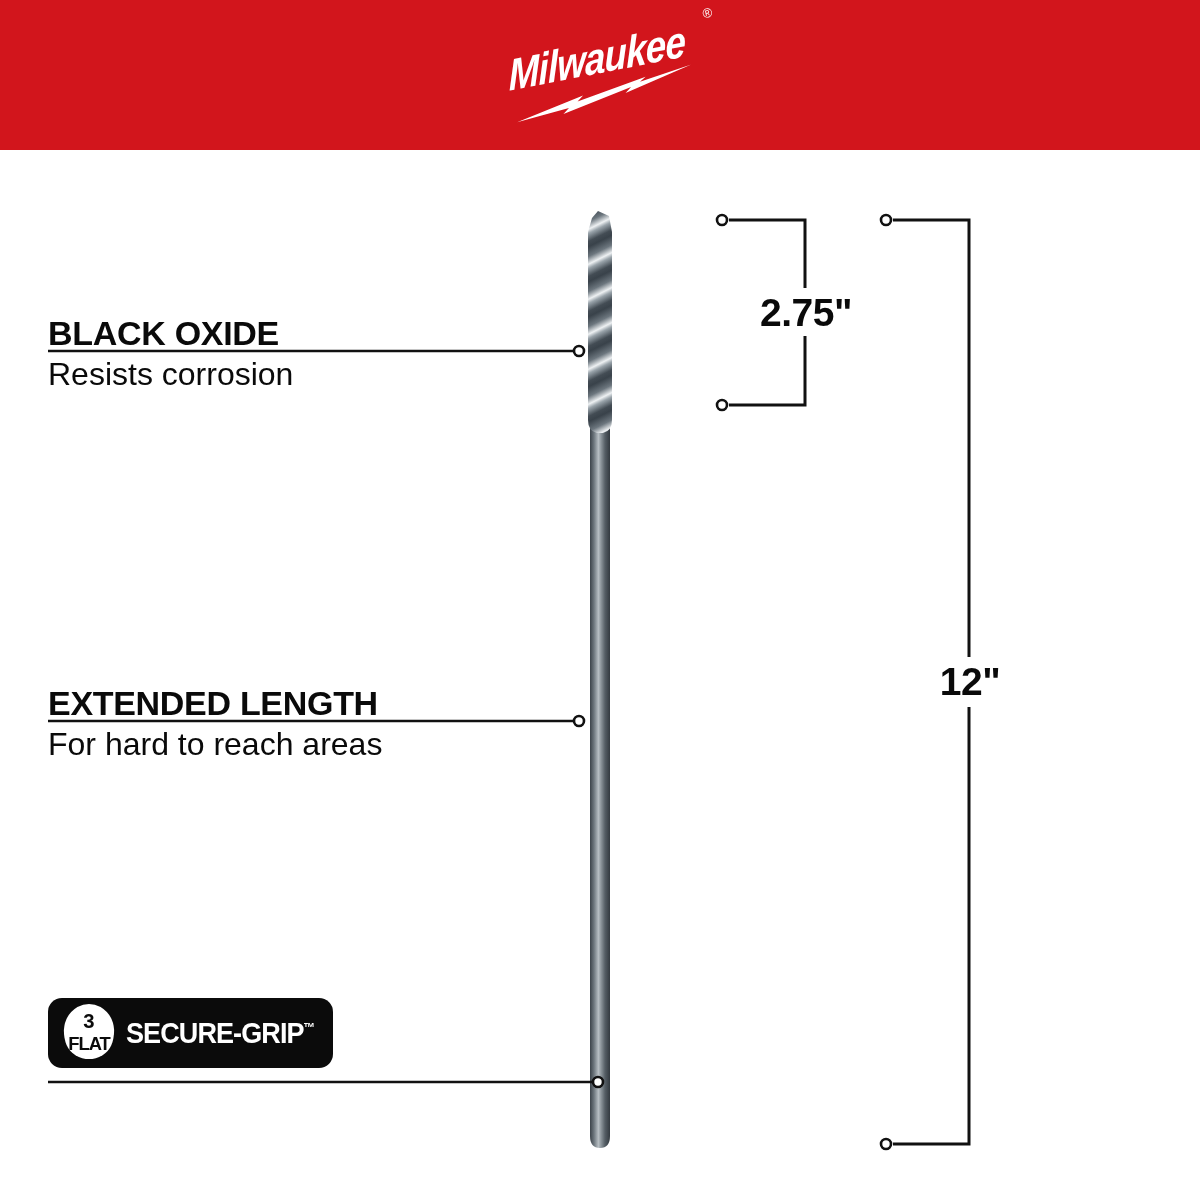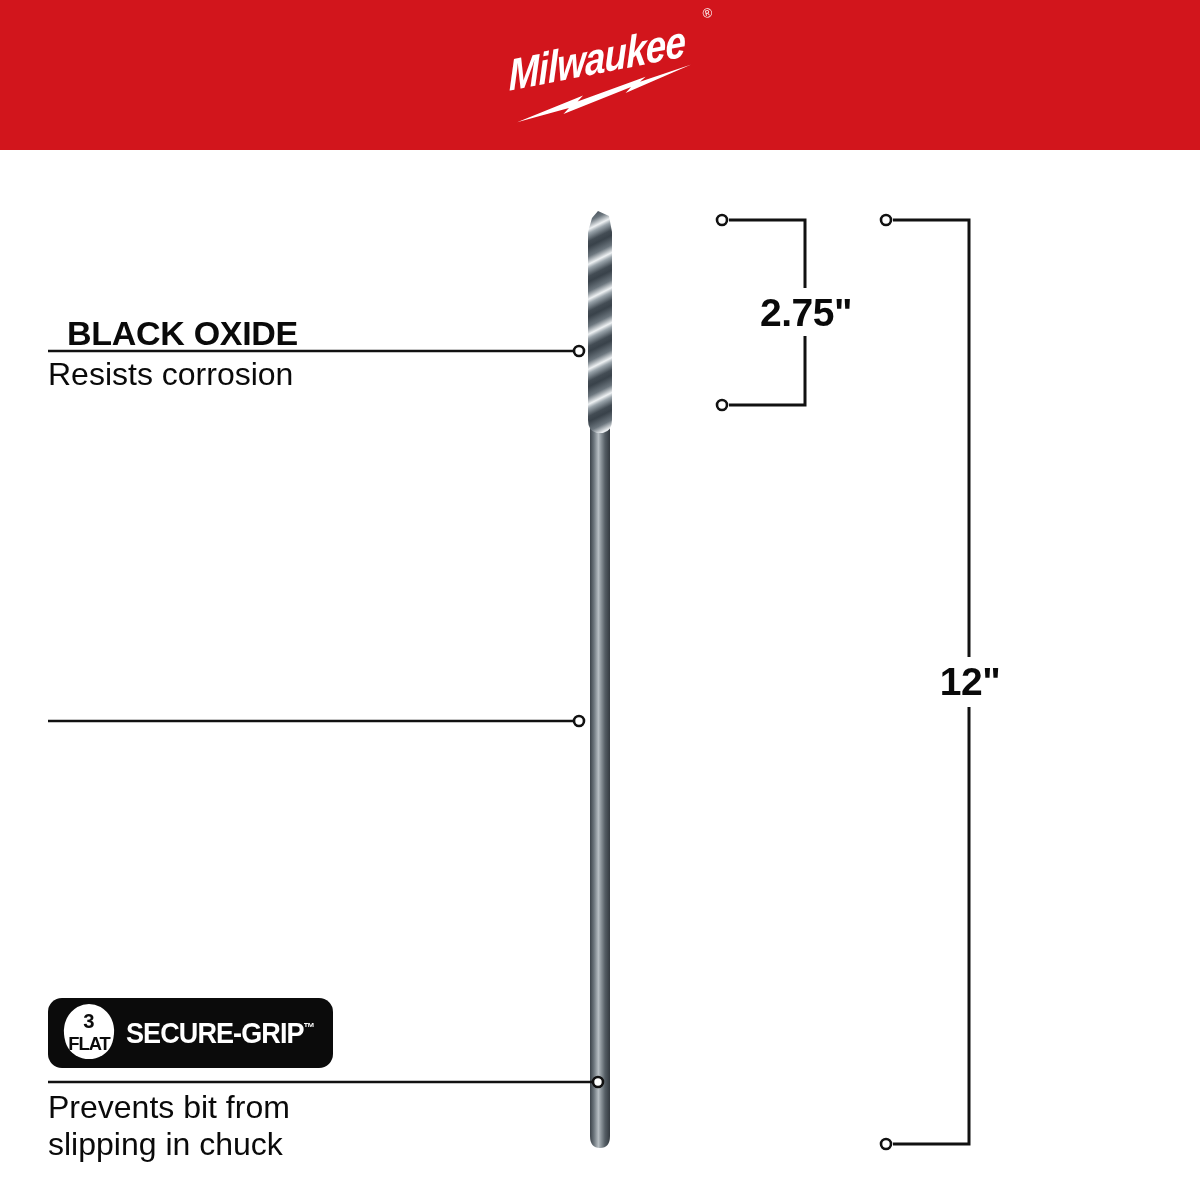--- a/index.html
+++ b/index.html
@@ -17,21 +17,21 @@
   .bolt-svg{display:block;width:208px;height:26px;margin:2px auto 0 auto;}
 
   
   .art{position:absolute;left:0;top:0;width:1200px;height:1200px;}
 
   
   .feature-title{position:absolute;left:48px;font-size:34px;font-weight:700;color:#0a0a0a;
                  letter-spacing:-0.3px;line-height:1;}
   .feature-sub{position:absolute;left:48px;font-size:32px;font-weight:400;color:#0a0a0a;
                line-height:1.15;}
-  .t1{top:316px;margin-left:19px;} .s1{top:356px;}
+  .t1{top:316px;} .s1{top:356px;}
   .t2{top:686px;} .s2{top:726px;}
   .s3{top:1089px;width:310px;}
 
   
   .dim-label{position:absolute;transform:translate(-50%,-50%);font-size:39px;font-weight:700;
              color:#0a0a0a;letter-spacing:-0.5px;white-space:nowrap;}
   .dim-flute{left:806px;top:313px;}
   .dim-overall{left:970px;top:682px;}
 
   
@@ -112,27 +112,28 @@
     </g>
     <g fill="#ffffff" stroke="#111111" stroke-width="2.6">
       <circle cx="886" cy="220" r="5"></circle>
       <circle cx="886" cy="1144" r="5"></circle>
     </g>
   </svg>
 
   <div class="feature-title t1">BLACK OXIDE</div>
   <div class="feature-sub s1">Resists corrosion</div>
 
+  <div class="feature-title t2">EXTENDED LENGTH</div>
+  <div class="feature-sub s2">For hard to reach areas</div>
 
   <div class="badge">
     <svg class="flat-icon" viewBox="0 0 60 62">
       <path fill="#ffffff" d="M18,4 Q30,-2 42,4 Q55,12 56,28 Q56,47 44,54 Q30,62 16,54 Q4,47 4,28 Q5,12 18,4 Z"></path>
       <text class="flat-num" x="30" y="26" text-anchor="middle">3</text>
       <text class="flat-word" x="30" y="49" text-anchor="middle">FLAT</text>
     </svg>
     <div class="badge-label"><span>SECURE-GRIP</span><span class="badge-tm">™</span></div>
   </div>
-  <div class="feature-sub s3">Prevents bit from slipping in chuck</div>
 
   <div class="dim-label dim-flute">2.75"</div>
   <div class="dim-label dim-overall">12"</div>
 
 </div>
 
 </body></html>

